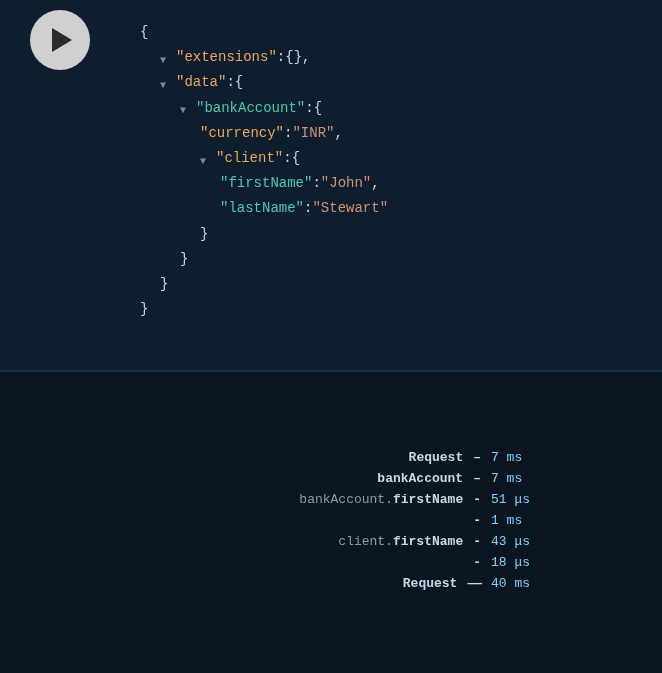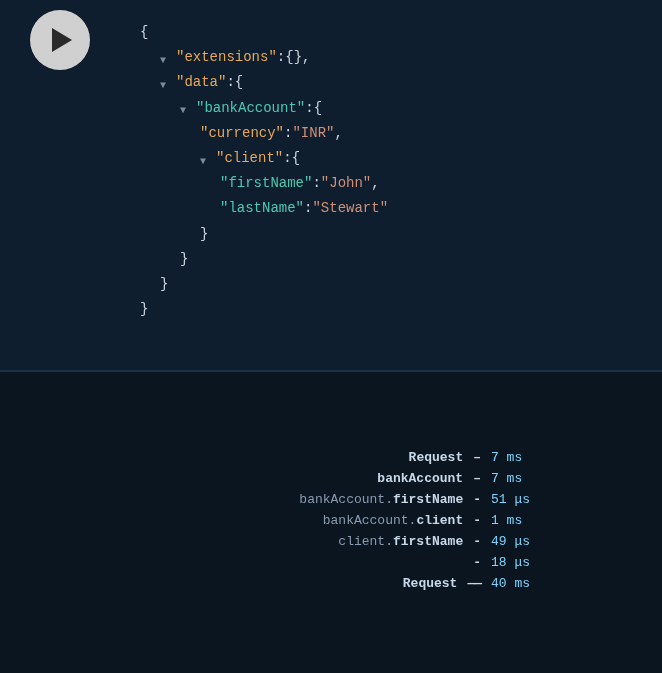--- a/index.html
+++ b/index.html
@@ -252,33 +252,30 @@
 
     <div class="timing-row">
       <span class="timing-label">
         bankAccount.<span class="bold">firstName</span>
       </span>
       <span class="timing-dash">-</span>
       <span class="timing-value">51 μs</span>
     </div>
 
     <div class="timing-row">
-      <span class="timing-label">
-        bankAccount.<span class="bold">client</span>
-      </span>
       <span class="timing-dash">-</span>
       <span class="timing-value">1 ms</span>
     </div>
 
     <div class="timing-row">
       <span class="timing-label">
         client.<span class="bold">firstName</span>
       </span>
       <span class="timing-dash">-</span>
-      <span class="timing-value">49 μs</span>
+      <span class="timing-value">43 μs</span>
     </div>
 
     <div class="timing-row">
       <span class="timing-dash">-</span>
       <span class="timing-value">18 μs</span>
     </div>
 
     <div class="timing-row">
       <span class="timing-label">
         <span class="bold">Request</span>

